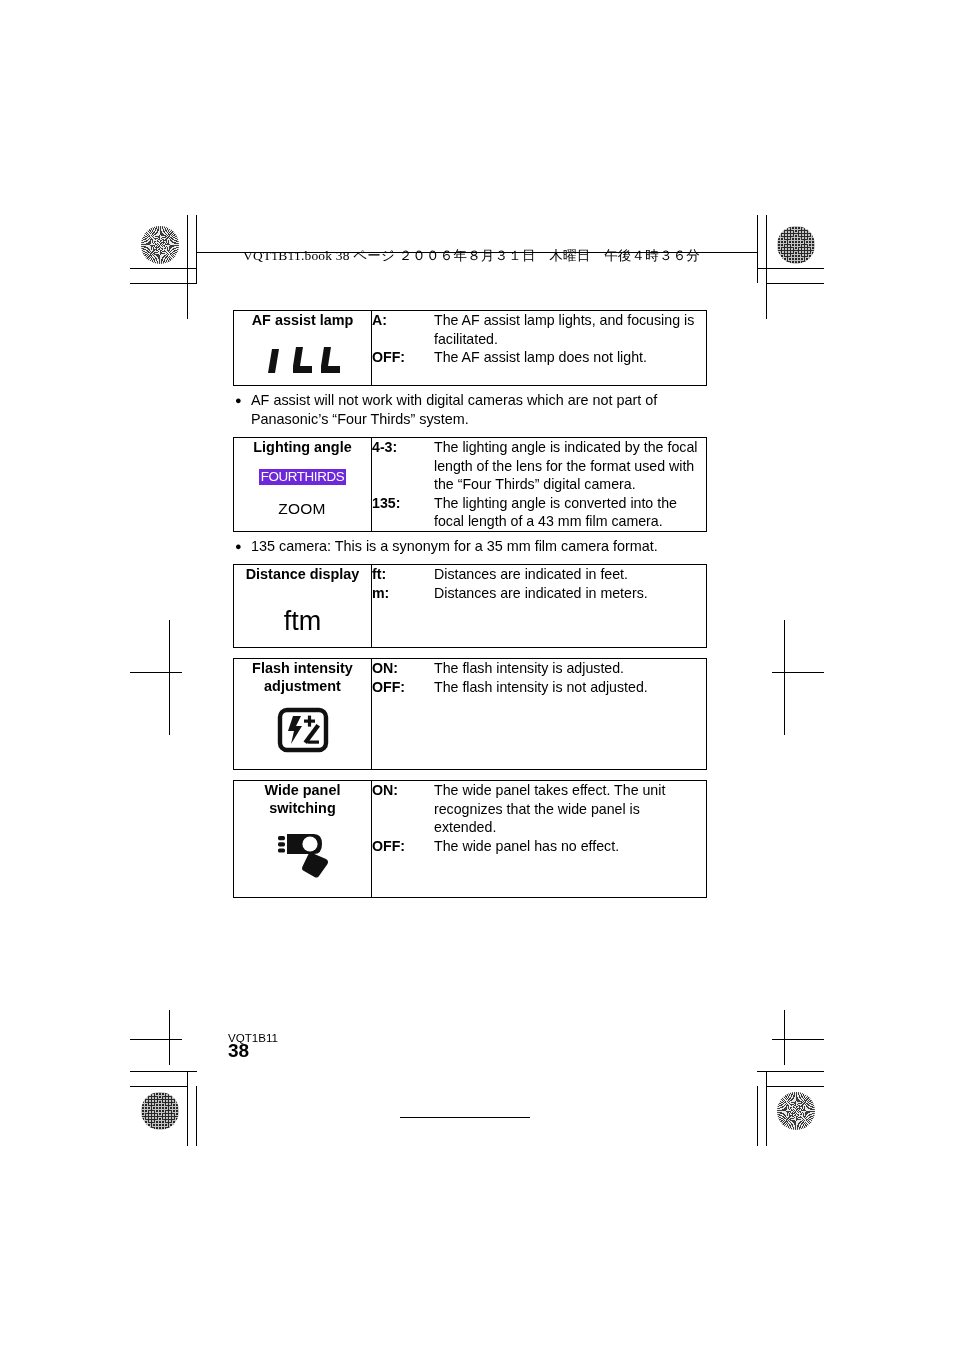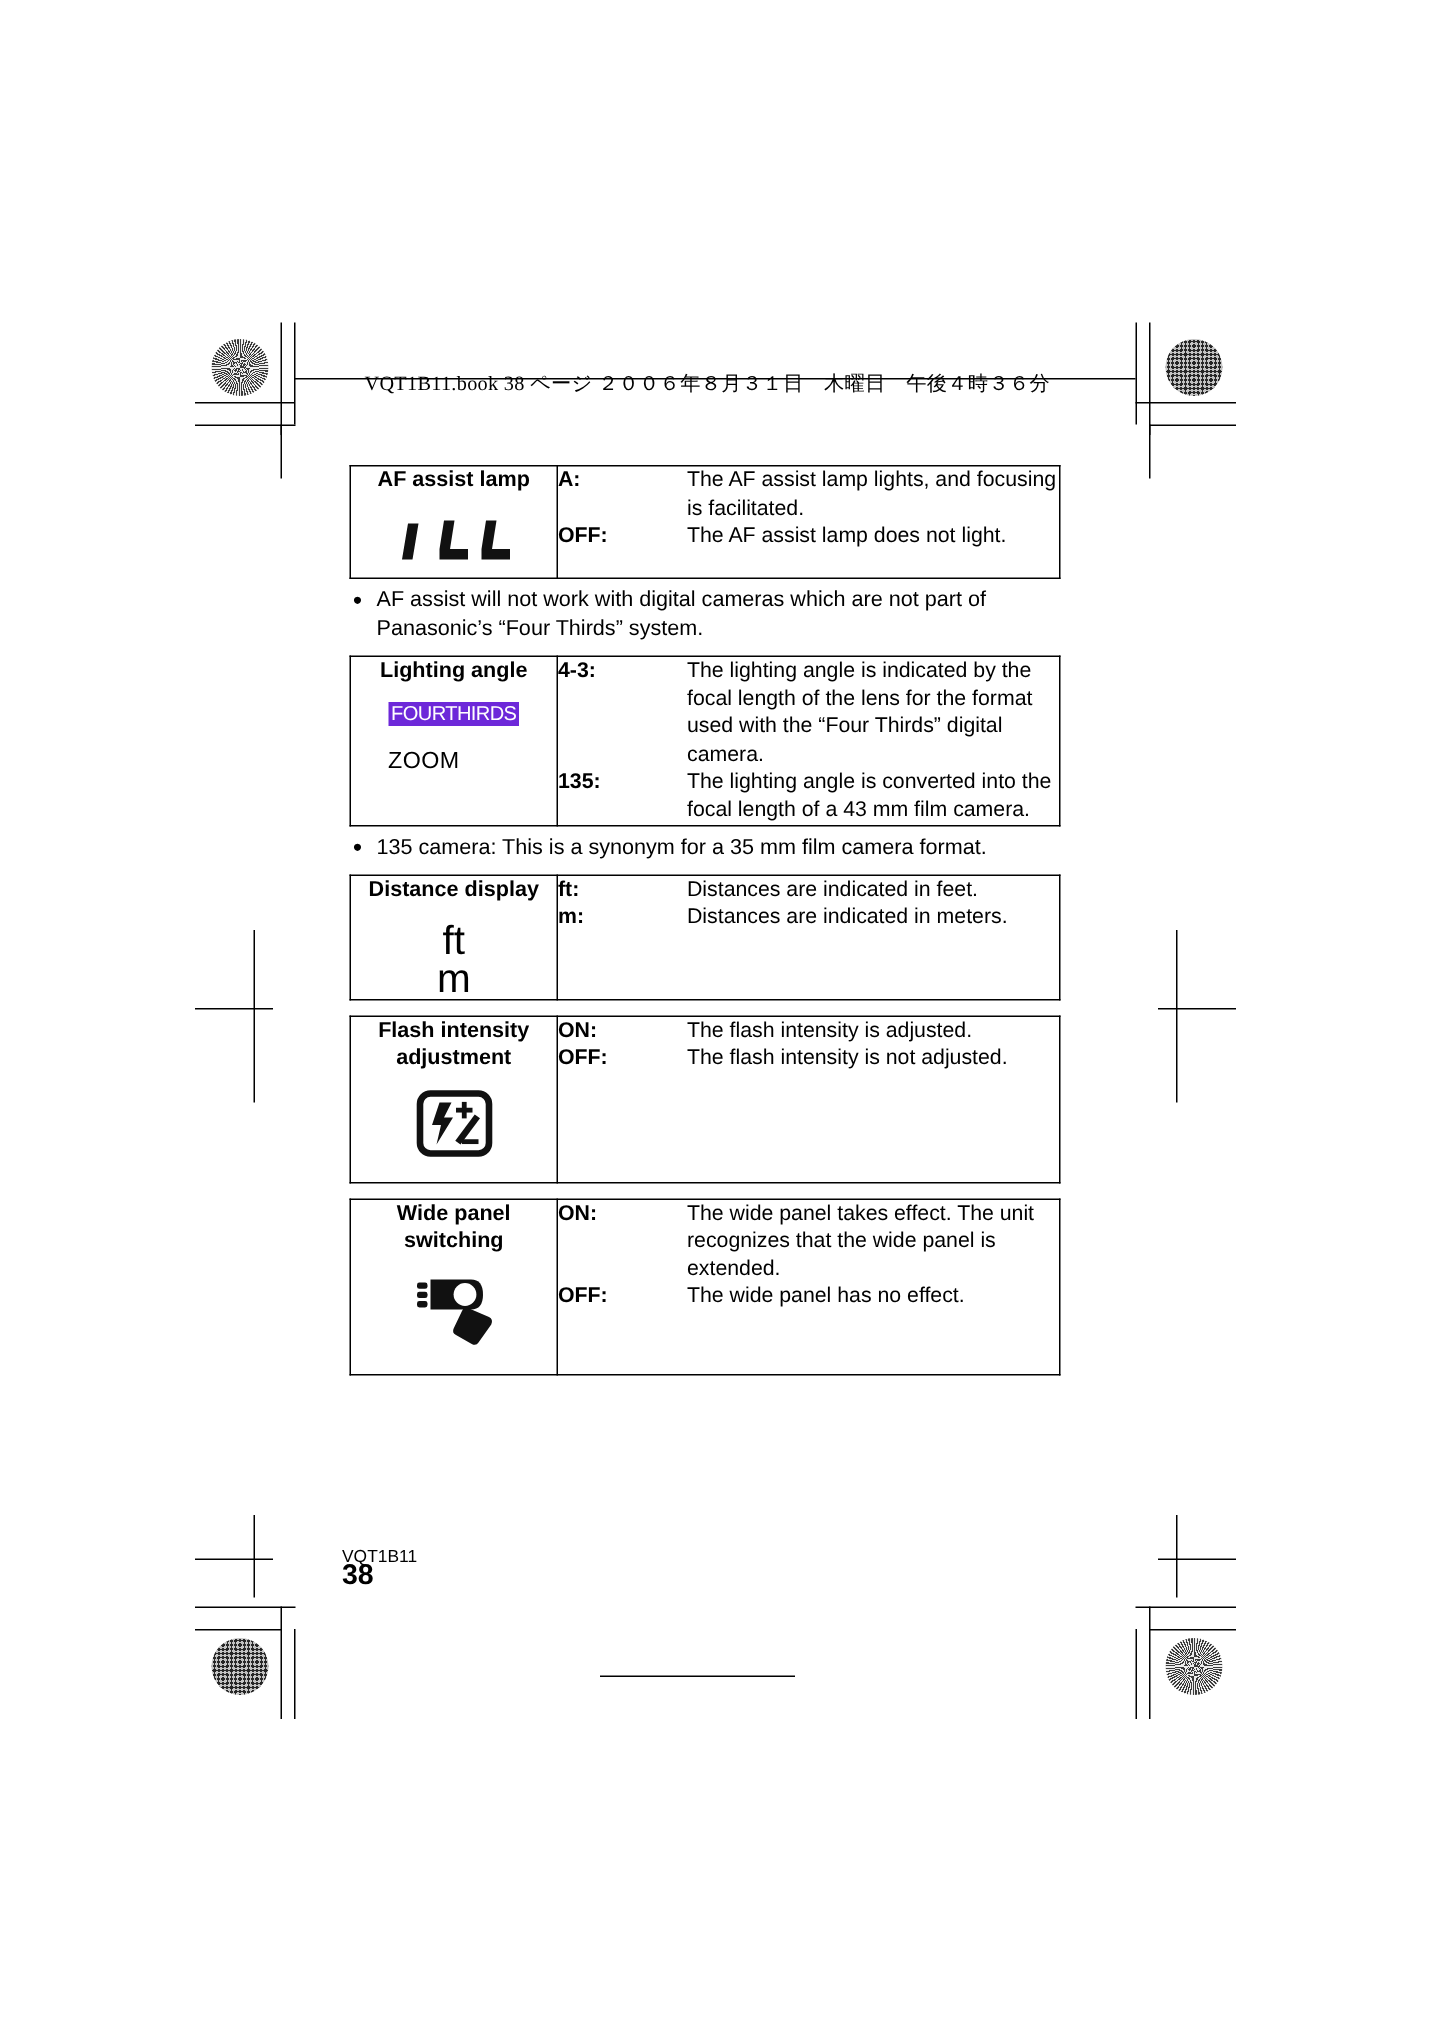--- a/index.html
+++ b/index.html
@@ -118,21 +118,21 @@
     display: flex;
     font-size: 14.2px;
     line-height: 18.6px;
     margin-bottom: 0;
   }
   .set-key {
     font-weight: bold;
     width: 62px;
     flex: 0 0 62px;
   }
-  .set-val { flex: 1 1 auto; margin-left: 24px; }
+  .set-val { flex: 1 1 auto; }
 
   
   .note {
     display: flex;
     font-size: 14.4px;
     line-height: 19px;
     margin: 5px 0 8px 0;
     padding-left: 2px;
   }
   .note .dot {
@@ -158,21 +158,21 @@
     font-size: 13.4px;
     font-weight: 500;
     letter-spacing: -0.4px;
     padding: 1px 2px 2px 2px;
   }
   .zoom-word {
     display: block;
     font-size: 15.5px;
     letter-spacing: 0.3px;
     margin-top: 16px;
-    text-align: left;
+    text-align: center;
     padding-right: 1px;
   }
   .ftm {
     font-family: "Liberation Sans", sans-serif;
     font-size: 27px;
     line-height: 24px;
     text-align: center;
     font-weight: 400;
   }
 
@@ -329,21 +329,21 @@
 
   <table class="spec">
     <colgroup>
         <col class="col-item">
         <col>
       </colgroup>
     <tbody>
         <tr>
       <td class="item-cell">
         <div class="item-title">Distance display</div>
-        <div class="icon-box" style="flex-direction:column; min-height:52px;">
+        <div class="icon-box" style="flex-direction:row; min-height:52px;">
           <div class="ftm">ft</div>
           <div class="ftm" style="margin-top:1px;">m</div>
         </div>
       </td>
       <td class="setting-cell">
         <div class="set-row">
           <div class="set-key">ft:</div>
           <div class="set-val">Distances are indicated in feet.</div>
         </div>
         <div class="set-row">

